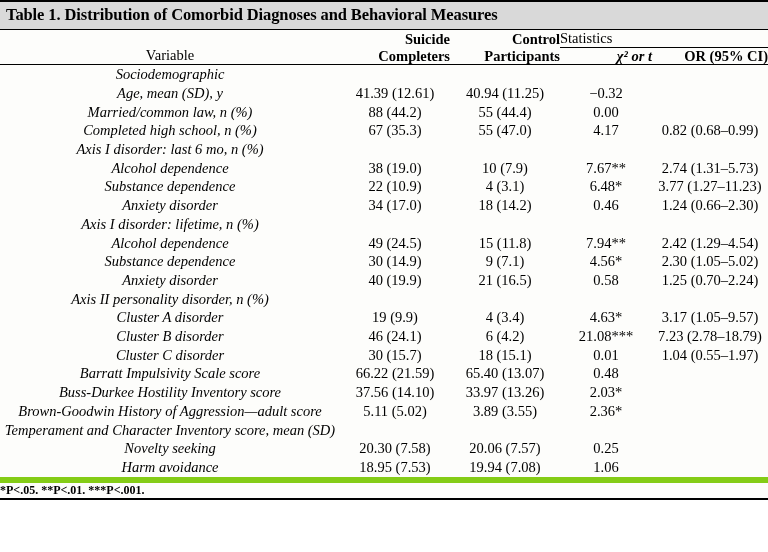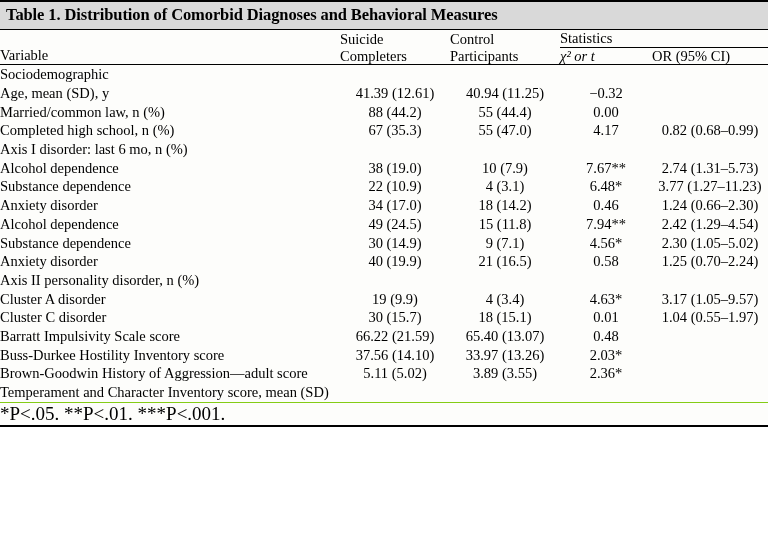--- a/index.html
+++ b/index.html
@@ -40,27 +40,27 @@
     padding: 0;
     vertical-align: bottom;
   }
   .col-var   { width: 340px; }
   .col-sc    { width: 110px; }
   .col-cp    { width: 110px; }
   .col-stat1 { width: 92px; }
   .col-stat2 { width: 116px; }
 
   .hdr-cell {
-    text-align: left;
-    font-weight: normal;
+    text-align: right;
+    font-weight: bold;
     padding-bottom: 1px;
     line-height: 1.12;
   }
   .hdr-var {
-    text-align: left;
+    text-align: center;
     font-weight: normal;
     padding-left: 4px;
     vertical-align: bottom;
     padding-bottom: 1px;
   }
   .stats-span {
     text-align: left;
     font-weight: normal;
     border-bottom: 1px solid #000;
     line-height: 1.15;
@@ -69,35 +69,36 @@
   .hdr-row-bottom td, .hdr-row-bottom th {
     border-bottom: 1px solid #000;
     padding-bottom: 1px;
   }
   .row td {
     line-height: 1.29;
     padding-top: 0.5px;
     padding-bottom: 0.5px;
   }
   .cell-var {
-    text-align: left;
+    text-align: center;
     padding-left: 4px;
     white-space: nowrap;
+    font-style: italic;
   }
   .indent { padding-left: 22px; }
   .num {
     text-align: center;
     white-space: nowrap;
   }
   .footnote-row td {
-    border-top: 1px solid #84cc16;
+    border-top: 6px solid #84cc16;
     padding-top: 2px;
     padding-left: 4px;
-    font-size: 19px;
-    font-weight: normal;
+    font-size: 12px;
+    font-weight: bold;
   }
   .bottom-rule {
     border-top: 2px solid #000;
     width: 768px;
     height: 0;
   }
   .ital { font-style: italic; }
 </style>
 </head>
 <body>
@@ -180,20 +181,27 @@
           <td class="num">3.77 (1.27–11.23)</td>
         </tr>
         <tr class="row">
           <td class="cell-var indent">Anxiety disorder</td>
           <td class="num">34 (17.0)</td>
           <td class="num">18 (14.2)</td>
           <td class="num">0.46</td>
           <td class="num">1.24 (0.66–2.30)</td>
         </tr>
         <tr class="row">
+          <td class="cell-var">Axis I disorder: lifetime, n (%)</td>
+          <td class="num"></td>
+          <td class="num"></td>
+          <td class="num"></td>
+          <td class="num"></td>
+        </tr>
+        <tr class="row">
           <td class="cell-var indent">Alcohol dependence</td>
           <td class="num">49 (24.5)</td>
           <td class="num">15 (11.8)</td>
           <td class="num">7.94**</td>
           <td class="num">2.42 (1.29–4.54)</td>
         </tr>
         <tr class="row">
           <td class="cell-var indent">Substance dependence</td>
           <td class="num">30 (14.9)</td>
           <td class="num">9 (7.1)</td>
@@ -215,20 +223,27 @@
           <td class="num"></td>
         </tr>
         <tr class="row">
           <td class="cell-var indent">Cluster A disorder</td>
           <td class="num">19 (9.9)</td>
           <td class="num">4 (3.4)</td>
           <td class="num">4.63*</td>
           <td class="num">3.17 (1.05–9.57)</td>
         </tr>
         <tr class="row">
+          <td class="cell-var indent">Cluster B disorder</td>
+          <td class="num">46 (24.1)</td>
+          <td class="num">6 (4.2)</td>
+          <td class="num">21.08***</td>
+          <td class="num">7.23 (2.78–18.79)</td>
+        </tr>
+        <tr class="row">
           <td class="cell-var indent">Cluster C disorder</td>
           <td class="num">30 (15.7)</td>
           <td class="num">18 (15.1)</td>
           <td class="num">0.01</td>
           <td class="num">1.04 (0.55–1.97)</td>
         </tr>
         <tr class="row">
           <td class="cell-var indent">Barratt Impulsivity Scale score</td>
           <td class="num">66.22 (21.59)</td>
           <td class="num">65.40 (13.07)</td>
@@ -247,20 +262,34 @@
           <td class="num">5.11 (5.02)</td>
           <td class="num">3.89 (3.55)</td>
           <td class="num">2.36*</td>
           <td class="num"></td>
         </tr>
         <tr class="row">
           <td class="cell-var">Temperament and Character Inventory score, mean (SD)</td>
           <td class="num"></td>
           <td class="num"></td>
           <td class="num"></td>
+          <td class="num"></td>
+        </tr>
+        <tr class="row">
+          <td class="cell-var indent">Novelty seeking</td>
+          <td class="num">20.30 (7.58)</td>
+          <td class="num">20.06 (7.57)</td>
+          <td class="num">0.25</td>
+          <td class="num"></td>
+        </tr>
+        <tr class="row">
+          <td class="cell-var indent">Harm avoidance</td>
+          <td class="num">18.95 (7.53)</td>
+          <td class="num">19.94 (7.08)</td>
+          <td class="num">1.06</td>
           <td class="num"></td>
         </tr>
       </tbody>
     <tfoot>
       <tr class="footnote-row">
         <td colspan="5">*P&lt;.05.  **P&lt;.01.  ***P&lt;.001.</td>
       </tr>
     </tfoot>
   </table>
   <div class="bottom-rule"></div>

